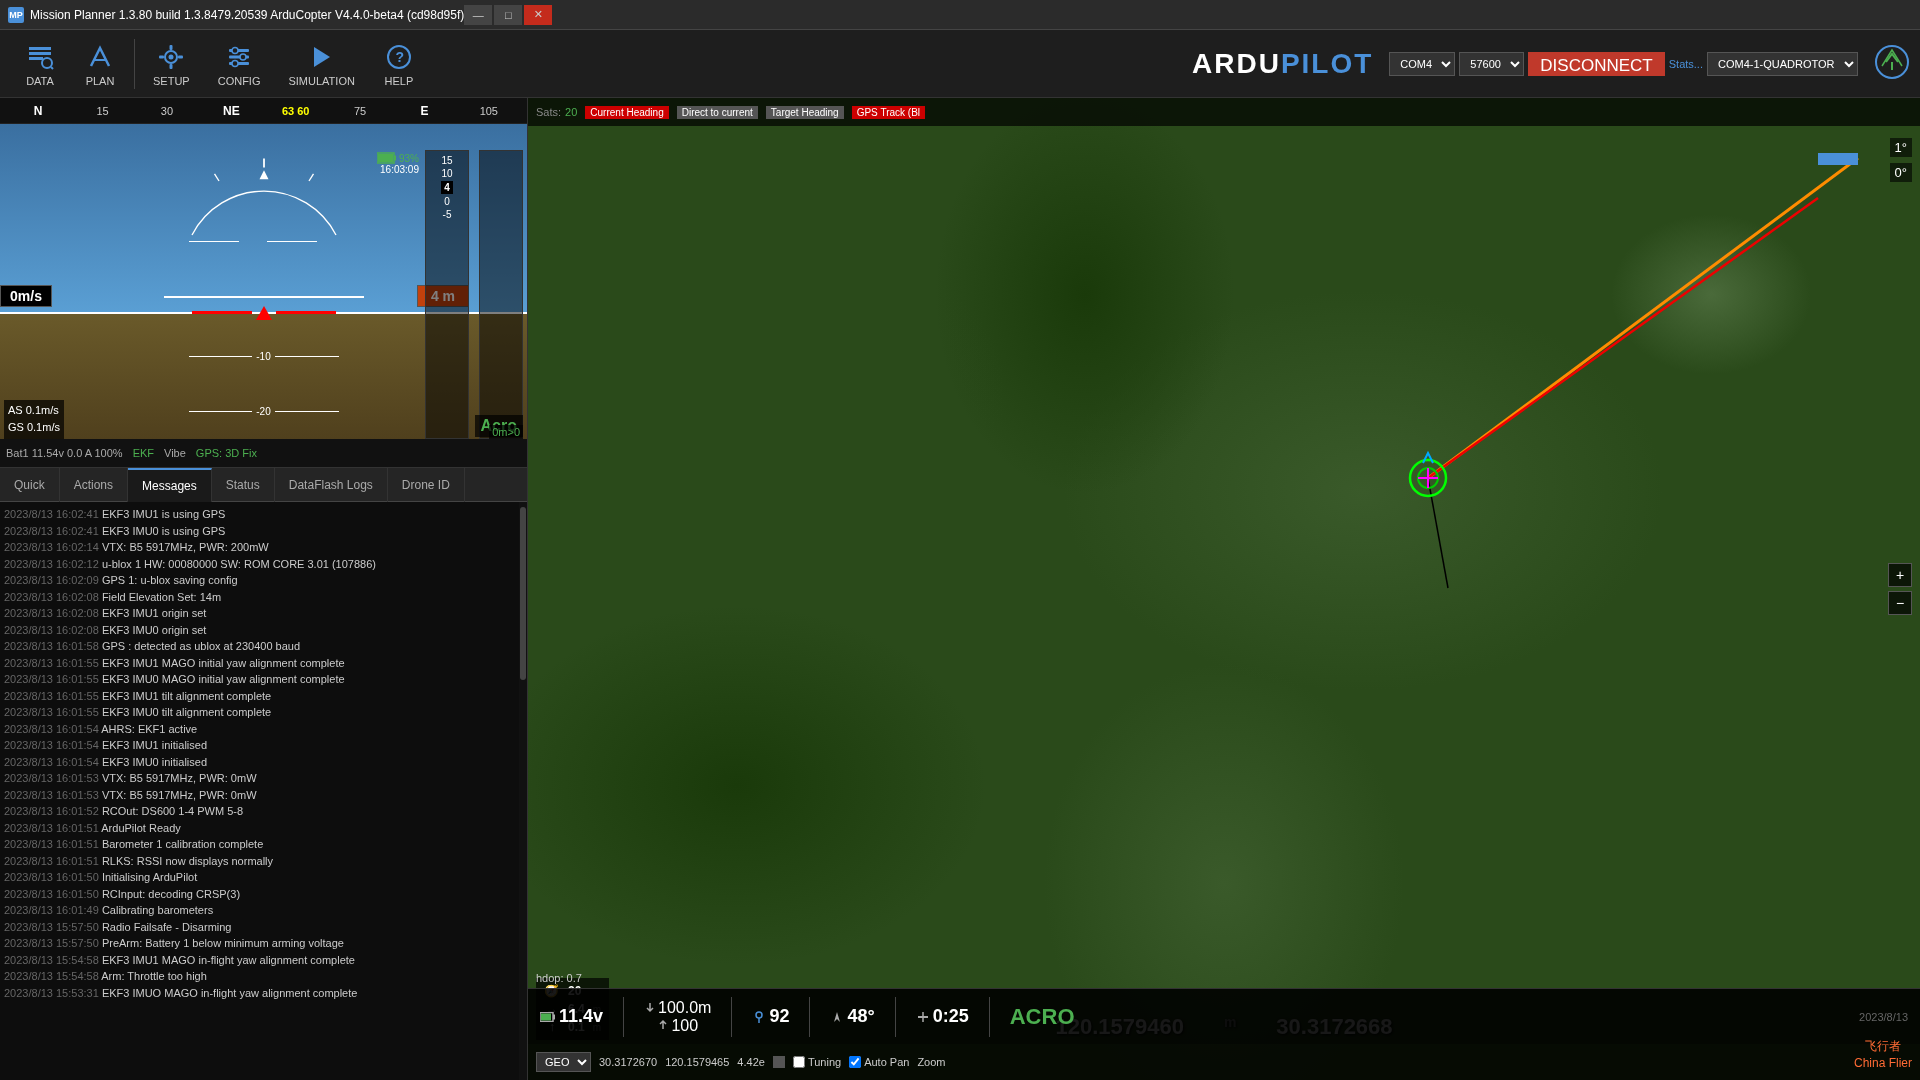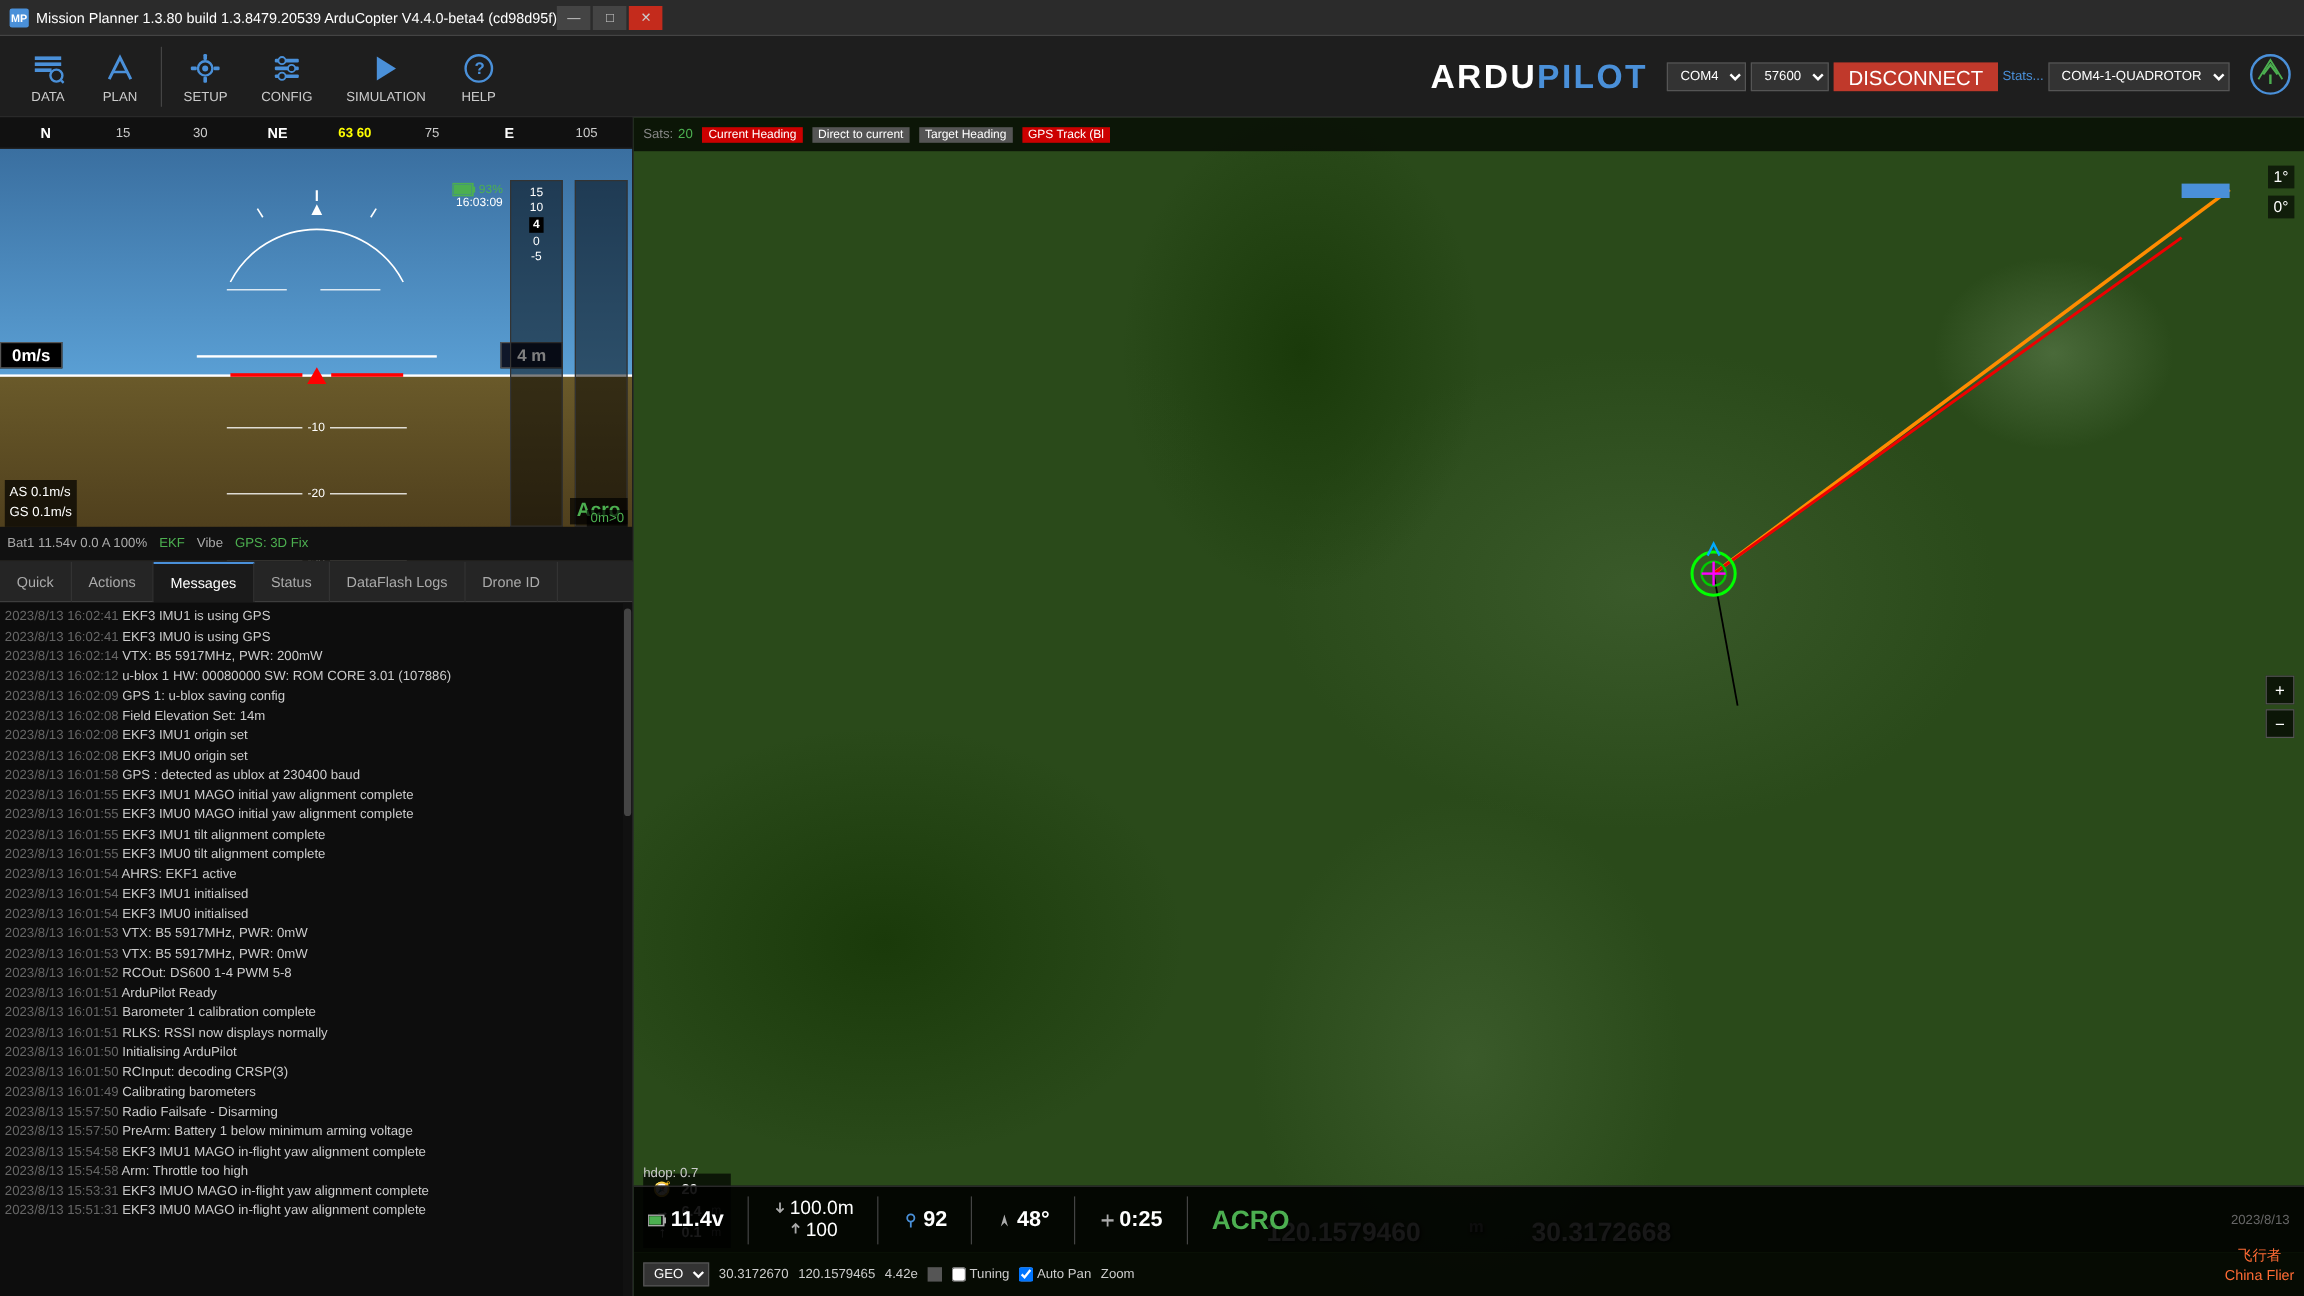--- a/index.html
+++ b/index.html
@@ -233,21 +233,21 @@
       font-weight: bold;
       color: #fff;
       width: 52px;
       text-align: center;
     }
     #alt-readout {
       position: absolute;
       right: 58px;
       top: 50%;
       transform: translateY(-50%);
-      background: #0f172a;
+      background: #c2410c;
       border: 1px solid #555;
       padding: 2px 4px;
       font-size: 14px;
       font-weight: bold;
       color: #fff;
       width: 52px;
       text-align: center;
     }
 
     
@@ -785,21 +785,20 @@
             <div class="msg-line"><span class="msg-time">2023/8/13 16:01:51</span> <span class="msg-content">Barometer 1 calibration complete</span></div>
             <div class="msg-line"><span class="msg-time">2023/8/13 16:01:51</span> <span class="msg-content">RLKS: RSSI now displays normally</span></div>
             <div class="msg-line"><span class="msg-time">2023/8/13 16:01:50</span> <span class="msg-content">Initialising ArduPilot</span></div>
             <div class="msg-line"><span class="msg-time">2023/8/13 16:01:50</span> <span class="msg-content">RCInput: decoding CRSP(3)</span></div>
             <div class="msg-line"><span class="msg-time">2023/8/13 16:01:49</span> <span class="msg-content">Calibrating barometers</span></div>
             <div class="msg-line msg-warn"><span class="msg-time">2023/8/13 15:57:50</span> <span class="msg-content">Radio Failsafe - Disarming</span></div>
             <div class="msg-line msg-warn"><span class="msg-time">2023/8/13 15:57:50</span> <span class="msg-content">PreArm: Battery 1 below minimum arming voltage</span></div>
             <div class="msg-line"><span class="msg-time">2023/8/13 15:54:58</span> <span class="msg-content">EKF3 IMU1 MAGO in-flight yaw alignment complete</span></div>
             <div class="msg-line msg-warn"><span class="msg-time">2023/8/13 15:54:58</span> <span class="msg-content">Arm: Throttle too high</span></div>
             <div class="msg-line"><span class="msg-time">2023/8/13 15:53:31</span> <span class="msg-content">EKF3 IMUO MAGO in-flight yaw alignment complete</span></div>
-            <div class="msg-line"><span class="msg-time">2023/8/13 15:51:31</span> <span class="msg-content">EKF3 IMU0 MAGO in-flight yaw alignment complete</span></div>
           </div>
         <div id="msg-scroll">
           <div id="msg-scroll-thumb"></div>
         </div>
       </div>
     </div>
   </div>
 
   <div id="map-area">
     <div id="map-bg"></div>

